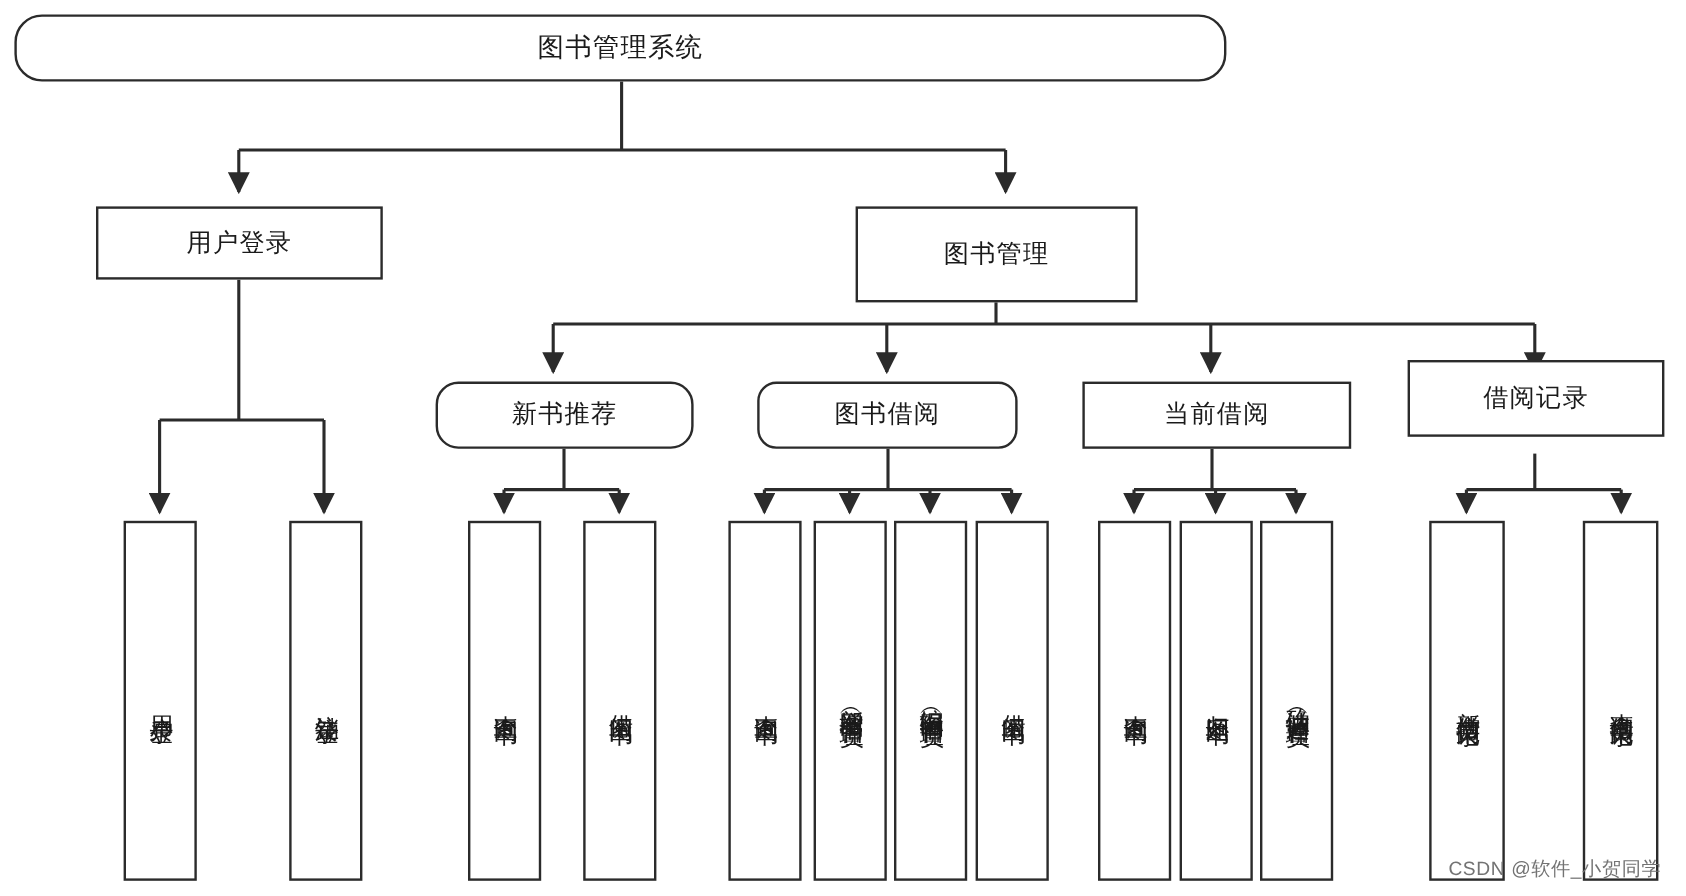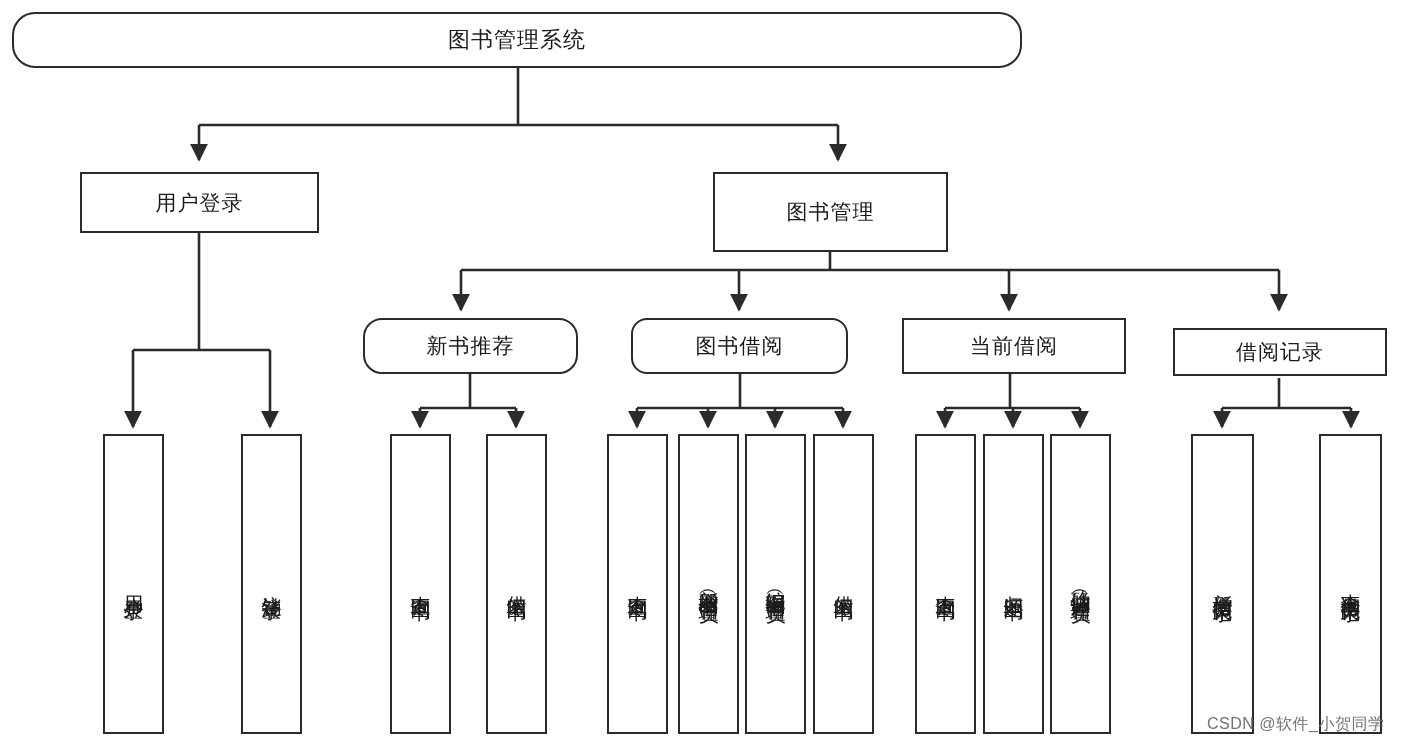--- a/index.html
+++ b/index.html
@@ -136,21 +136,21 @@
 
   <div class="node horiz" style="left:363px; top:318px; width:215px; height:56px;border-radius:19px;">
     <span class="lbl">新书推荐</span>
   </div>
   <div class="node horiz" style="left:631px; top:318px; width:217px; height:56px;border-radius:16px;">
     <span class="lbl">图书借阅</span>
   </div>
   <div class="node horiz" style="left:902px; top:318px; width:224px; height:56px;">
     <span class="lbl">当前借阅</span>
   </div>
-  <div class="node horiz" style="left:1173px; top:328px; width:214px; height:48px;">
+  <div class="node horiz" style="left:1173px; top:300px; width:214px; height:64px;">
     <span class="lbl">借阅记录</span>
   </div>
 
   <div class="node vert" style="left:103px; top:434px; width:61px; height:300px;">
     <span class="lbl">用户登录</span>
   </div>
   <div class="node vert" style="left:241px; top:434px; width:61px; height:300px;">
     <span class="lbl">注销登录</span>
   </div>
 

